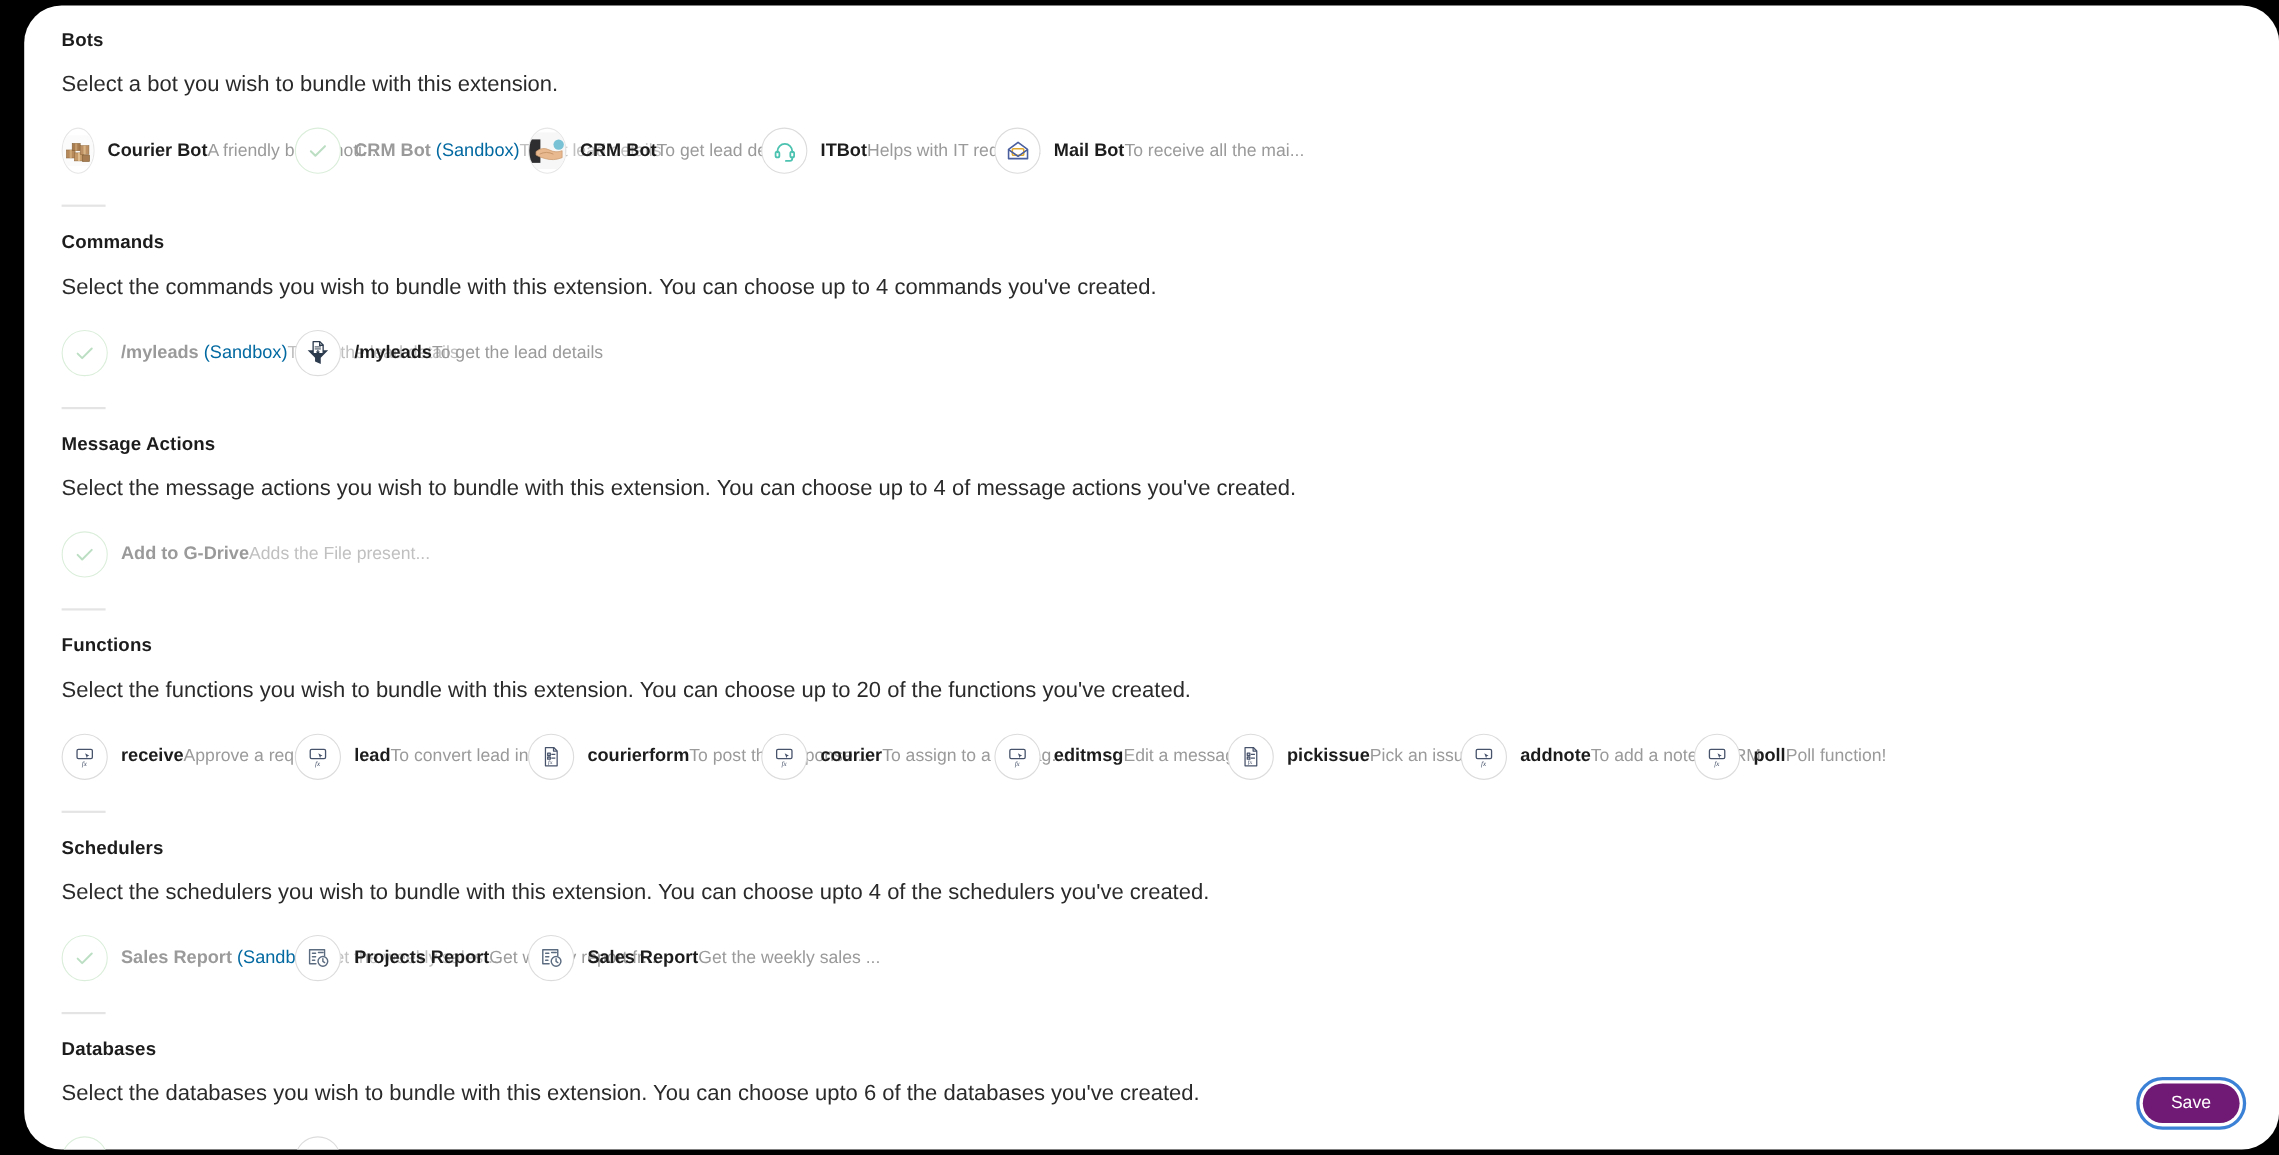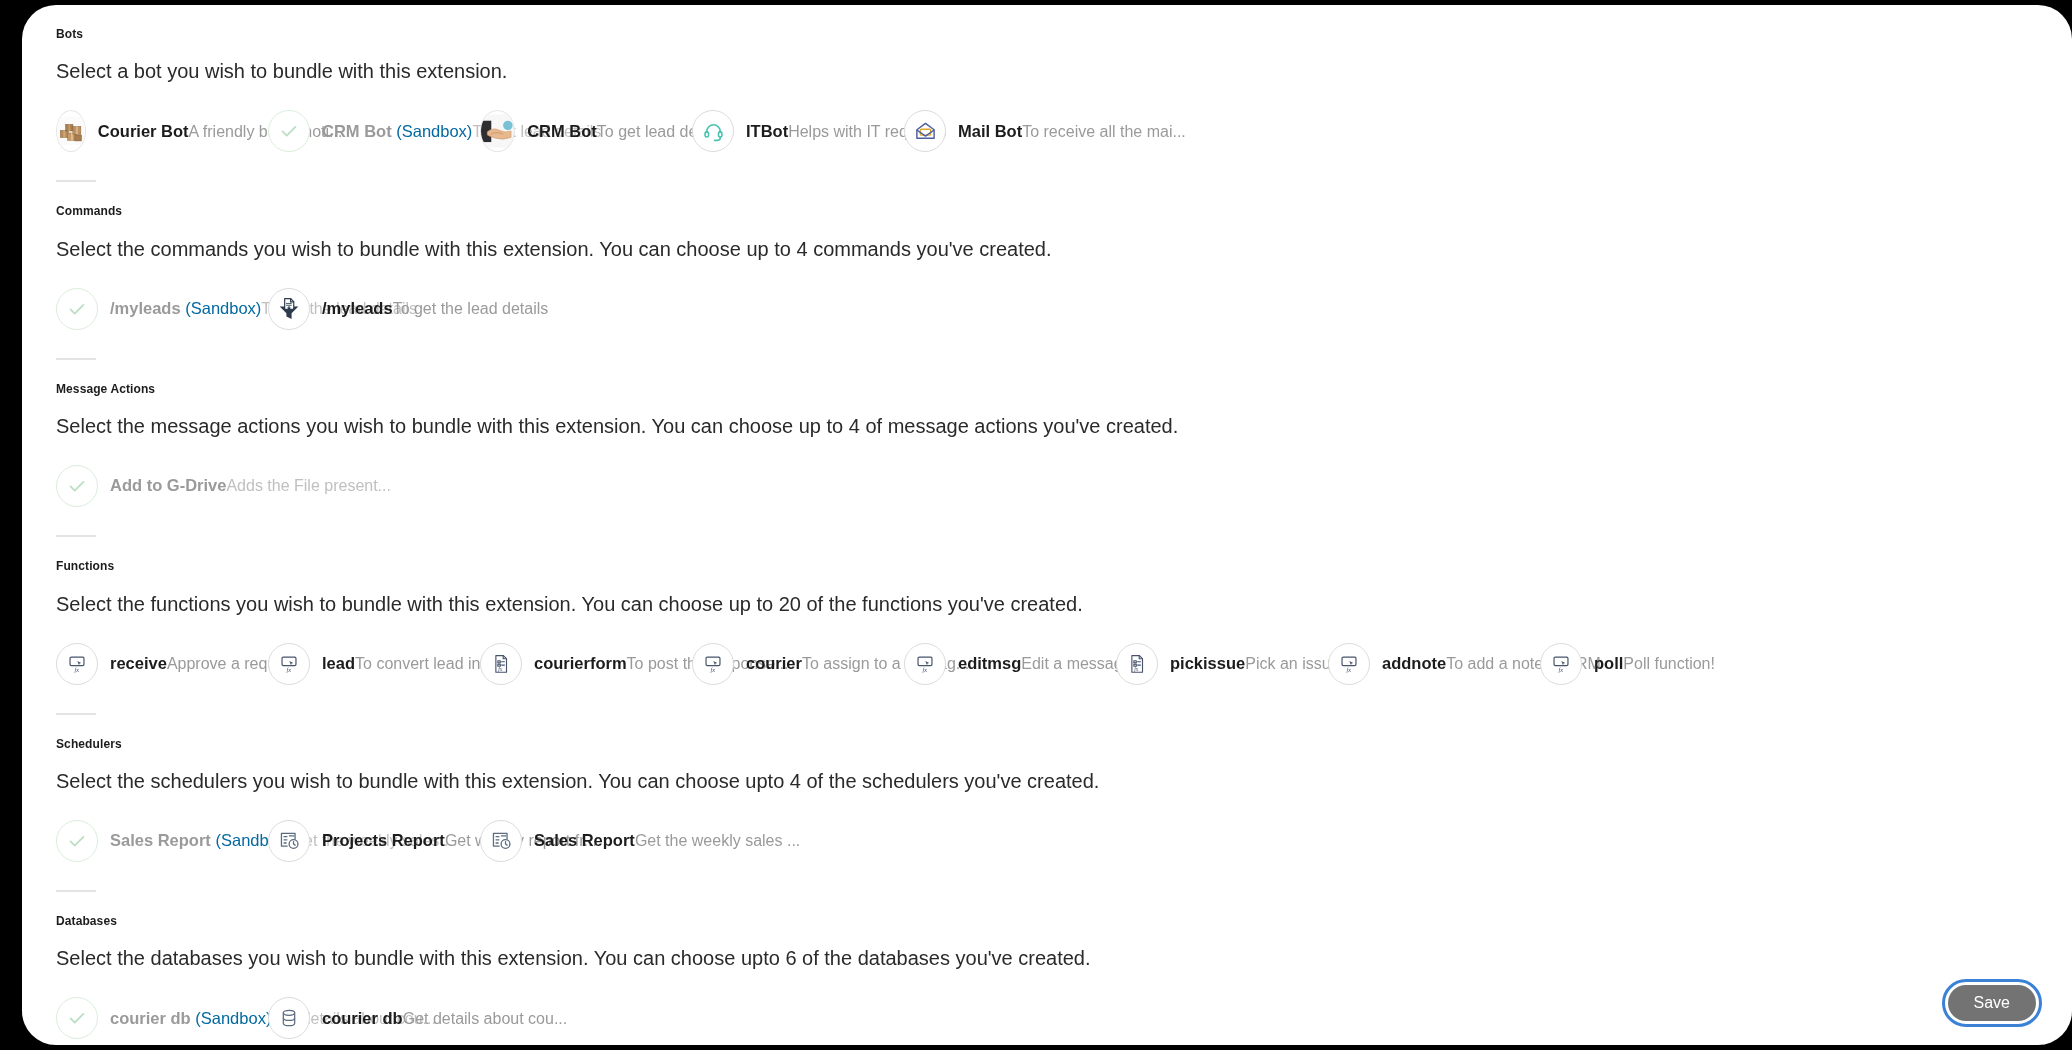--- a/index.html
+++ b/index.html
@@ -34,21 +34,21 @@
   .section { margin-bottom: 0; }
 
   .divider {
     width: 40px;
     height: 2px;
     background: #e4e4e4;
     margin: 24px 0 22px 0;
   }
 
   .section-title {
-    font-size: 12px;
+    font-size: 17px;
     font-weight: bold;
     color: #1c1c1c;
     letter-spacing: .1px;
     line-height: 1.2;
   }
 
   .section-desc {
     font-size: 20px;
     color: #2a2a2a;
     margin-top: 18px;
@@ -415,15 +415,15 @@
                 </svg>
               </span>
               <span class="item-text"><span class="item-name"><span>courier db</span><span class="suffix"></span></span><span class="item-desc">Get details about cou...</span></span>
             </div>
           </div>
         </div>
       </div>
   </div>
 
   <div id="save-bar">
-    <button id="save-button" style="background: #737373; outline-color: rgb(59, 130, 214);">Save</button>
+    <button id="save-button" style="background: #701a75; outline-color: rgb(59, 130, 214);">Save</button>
   </div>
 </div>
 
 </body></html>

